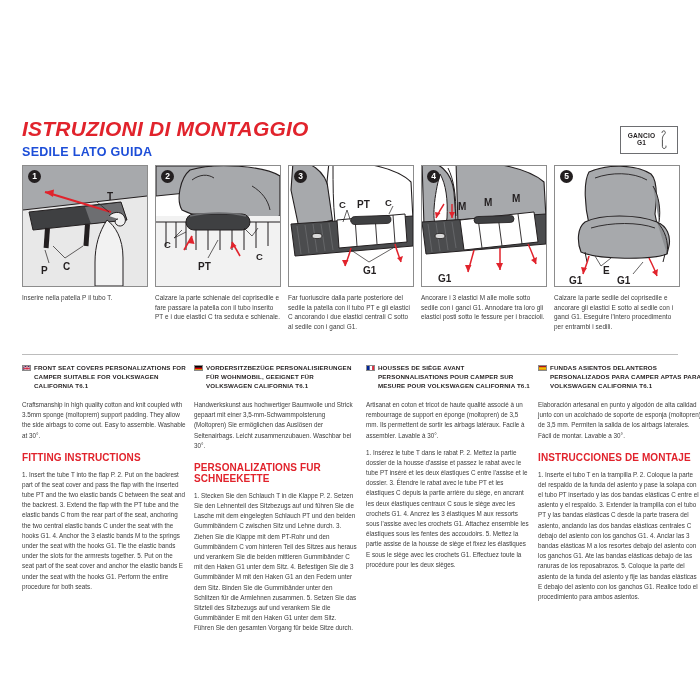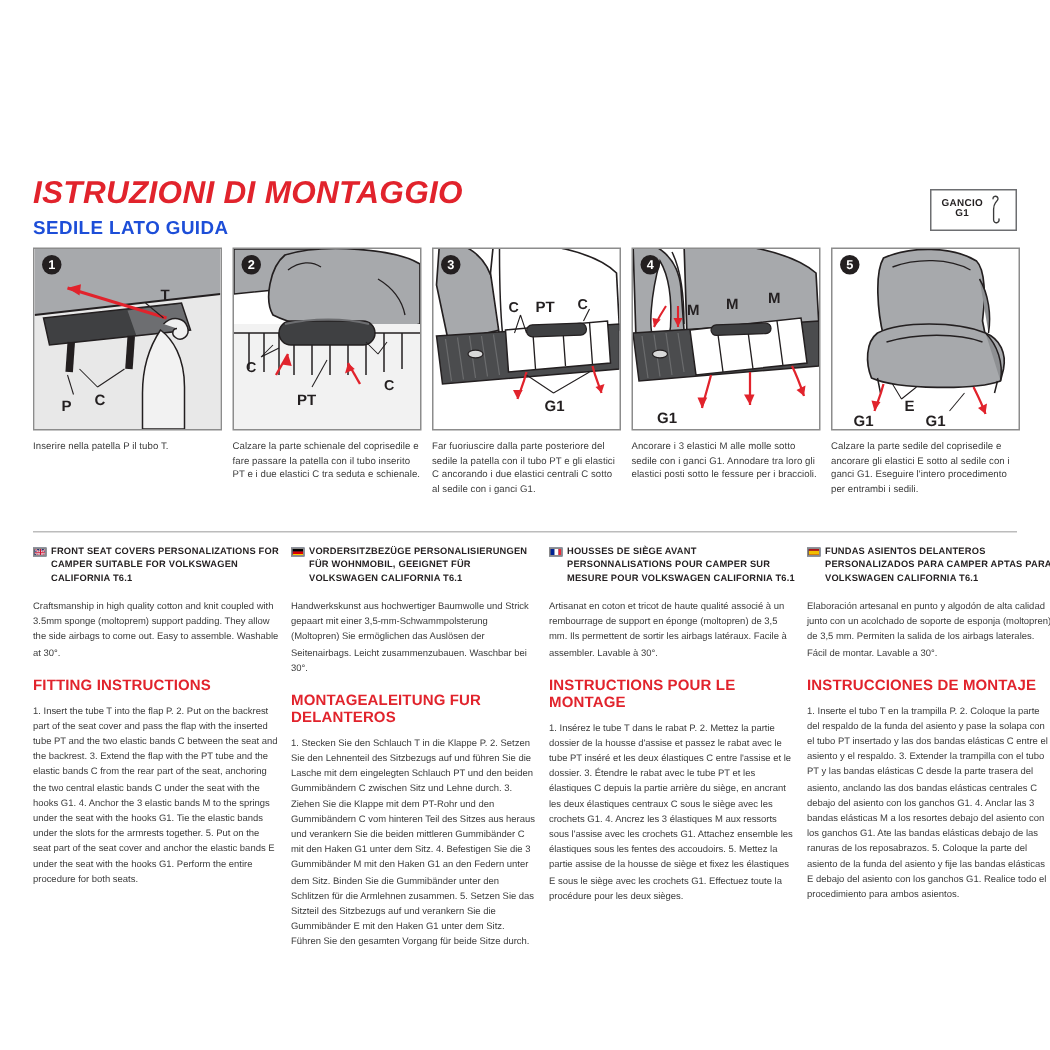--- a/index.html
+++ b/index.html
@@ -403,37 +403,36 @@
         <span class="flag">
           <svg width="8" height="5" viewBox="0 0 8 5">
             <rect width="8" height="1.67" y="0" fill="#000"></rect>
             <rect width="8" height="1.67" y="1.67" fill="#dd0000"></rect>
             <rect width="8" height="1.66" y="3.34" fill="#ffce00"></rect>
           </svg>
         </span>
         <span>VORDERSITZBEZÜGE PERSONALISIERUNGEN FÜR WOHNMOBIL, GEEIGNET FÜR VOLKSWAGEN CALIFORNIA T6.1</span>
       </div>
       <div class="col-intro">Handwerkskunst aus hochwertiger Baumwolle und Strick gepaart mit einer 3,5-mm-Schwammpolsterung (Moltopren) Sie ermöglichen das Auslösen der Seitenairbags. Leicht zusammenzubauen. Waschbar bei 30°.</div>
-      <div class="col-title">MONTAGEALEITUNG FUR DELANTEROS</div>
+      <div class="col-title">PERSONALIZATIONS FUR SCHNEEKETTE</div>
       <div class="col-steps">1. Stecken Sie den Schlauch T in die Klappe P. 2. Setzen Sie den Lehnenteil des Sitzbezugs auf und führen Sie die Lasche mit dem eingelegten Schlauch PT und den beiden Gummibändern C zwischen Sitz und Lehne durch. 3. Ziehen Sie die Klappe mit dem PT-Rohr und den Gummibändern C vom hinteren Teil des Sitzes aus heraus und verankern Sie die beiden mittleren Gummibänder C mit den Haken G1 unter dem Sitz. 4. Befestigen Sie die 3 Gummibänder M mit den Haken G1 an den Federn unter dem Sitz. Binden Sie die Gummibänder unter den Schlitzen für die Armlehnen zusammen. 5. Setzen Sie das Sitzteil des Sitzbezugs auf und verankern Sie die Gummibänder E mit den Haken G1 unter dem Sitz. Führen Sie den gesamten Vorgang für beide Sitze durch.</div>
     </div>
 
     <div class="col">
       <div class="col-head">
         <span class="flag">
           <svg width="8" height="5" viewBox="0 0 8 5">
             <rect width="2.67" height="5" x="0" fill="#002395"></rect>
             <rect width="2.67" height="5" x="2.67" fill="#fff"></rect>
             <rect width="2.66" height="5" x="5.34" fill="#ed2939"></rect>
           </svg>
         </span>
         <span>HOUSSES DE SIÈGE AVANT PERSONNALISATIONS POUR CAMPER SUR MESURE POUR VOLKSWAGEN CALIFORNIA T6.1</span>
       </div>
       <div class="col-intro">Artisanat en coton et tricot de haute qualité associé à un rembourrage de support en éponge (moltopren) de 3,5 mm. Ils permettent de sortir les airbags latéraux. Facile à assembler. Lavable à 30°.</div>
-      <div class="col-title">INSTRUCTIONS POUR LE MONTAGE</div>
       <div class="col-steps">1. Insérez le tube T dans le rabat P. 2. Mettez la partie dossier de la housse d'assise et passez le rabat avec le tube PT inséré et les deux élastiques C entre l'assise et le dossier. 3. Étendre le rabat avec le tube PT et les élastiques C depuis la partie arrière du siège, en ancrant les deux élastiques centraux C sous le siège avec les crochets G1. 4. Ancrez les 3 élastiques M aux ressorts sous l'assise avec les crochets G1. Attachez ensemble les élastiques sous les fentes des accoudoirs. 5. Mettez la partie assise de la housse de siège et fixez les élastiques E sous le siège avec les crochets G1. Effectuez toute la procédure pour les deux sièges.</div>
     </div>
 
     <div class="col">
       <div class="col-head">
         <span class="flag">
           <svg width="8" height="5" viewBox="0 0 8 5">
             <rect width="8" height="5" fill="#aa151b"></rect>
             <rect width="8" height="2.5" y="1.25" fill="#f1bf00"></rect>
           </svg>

